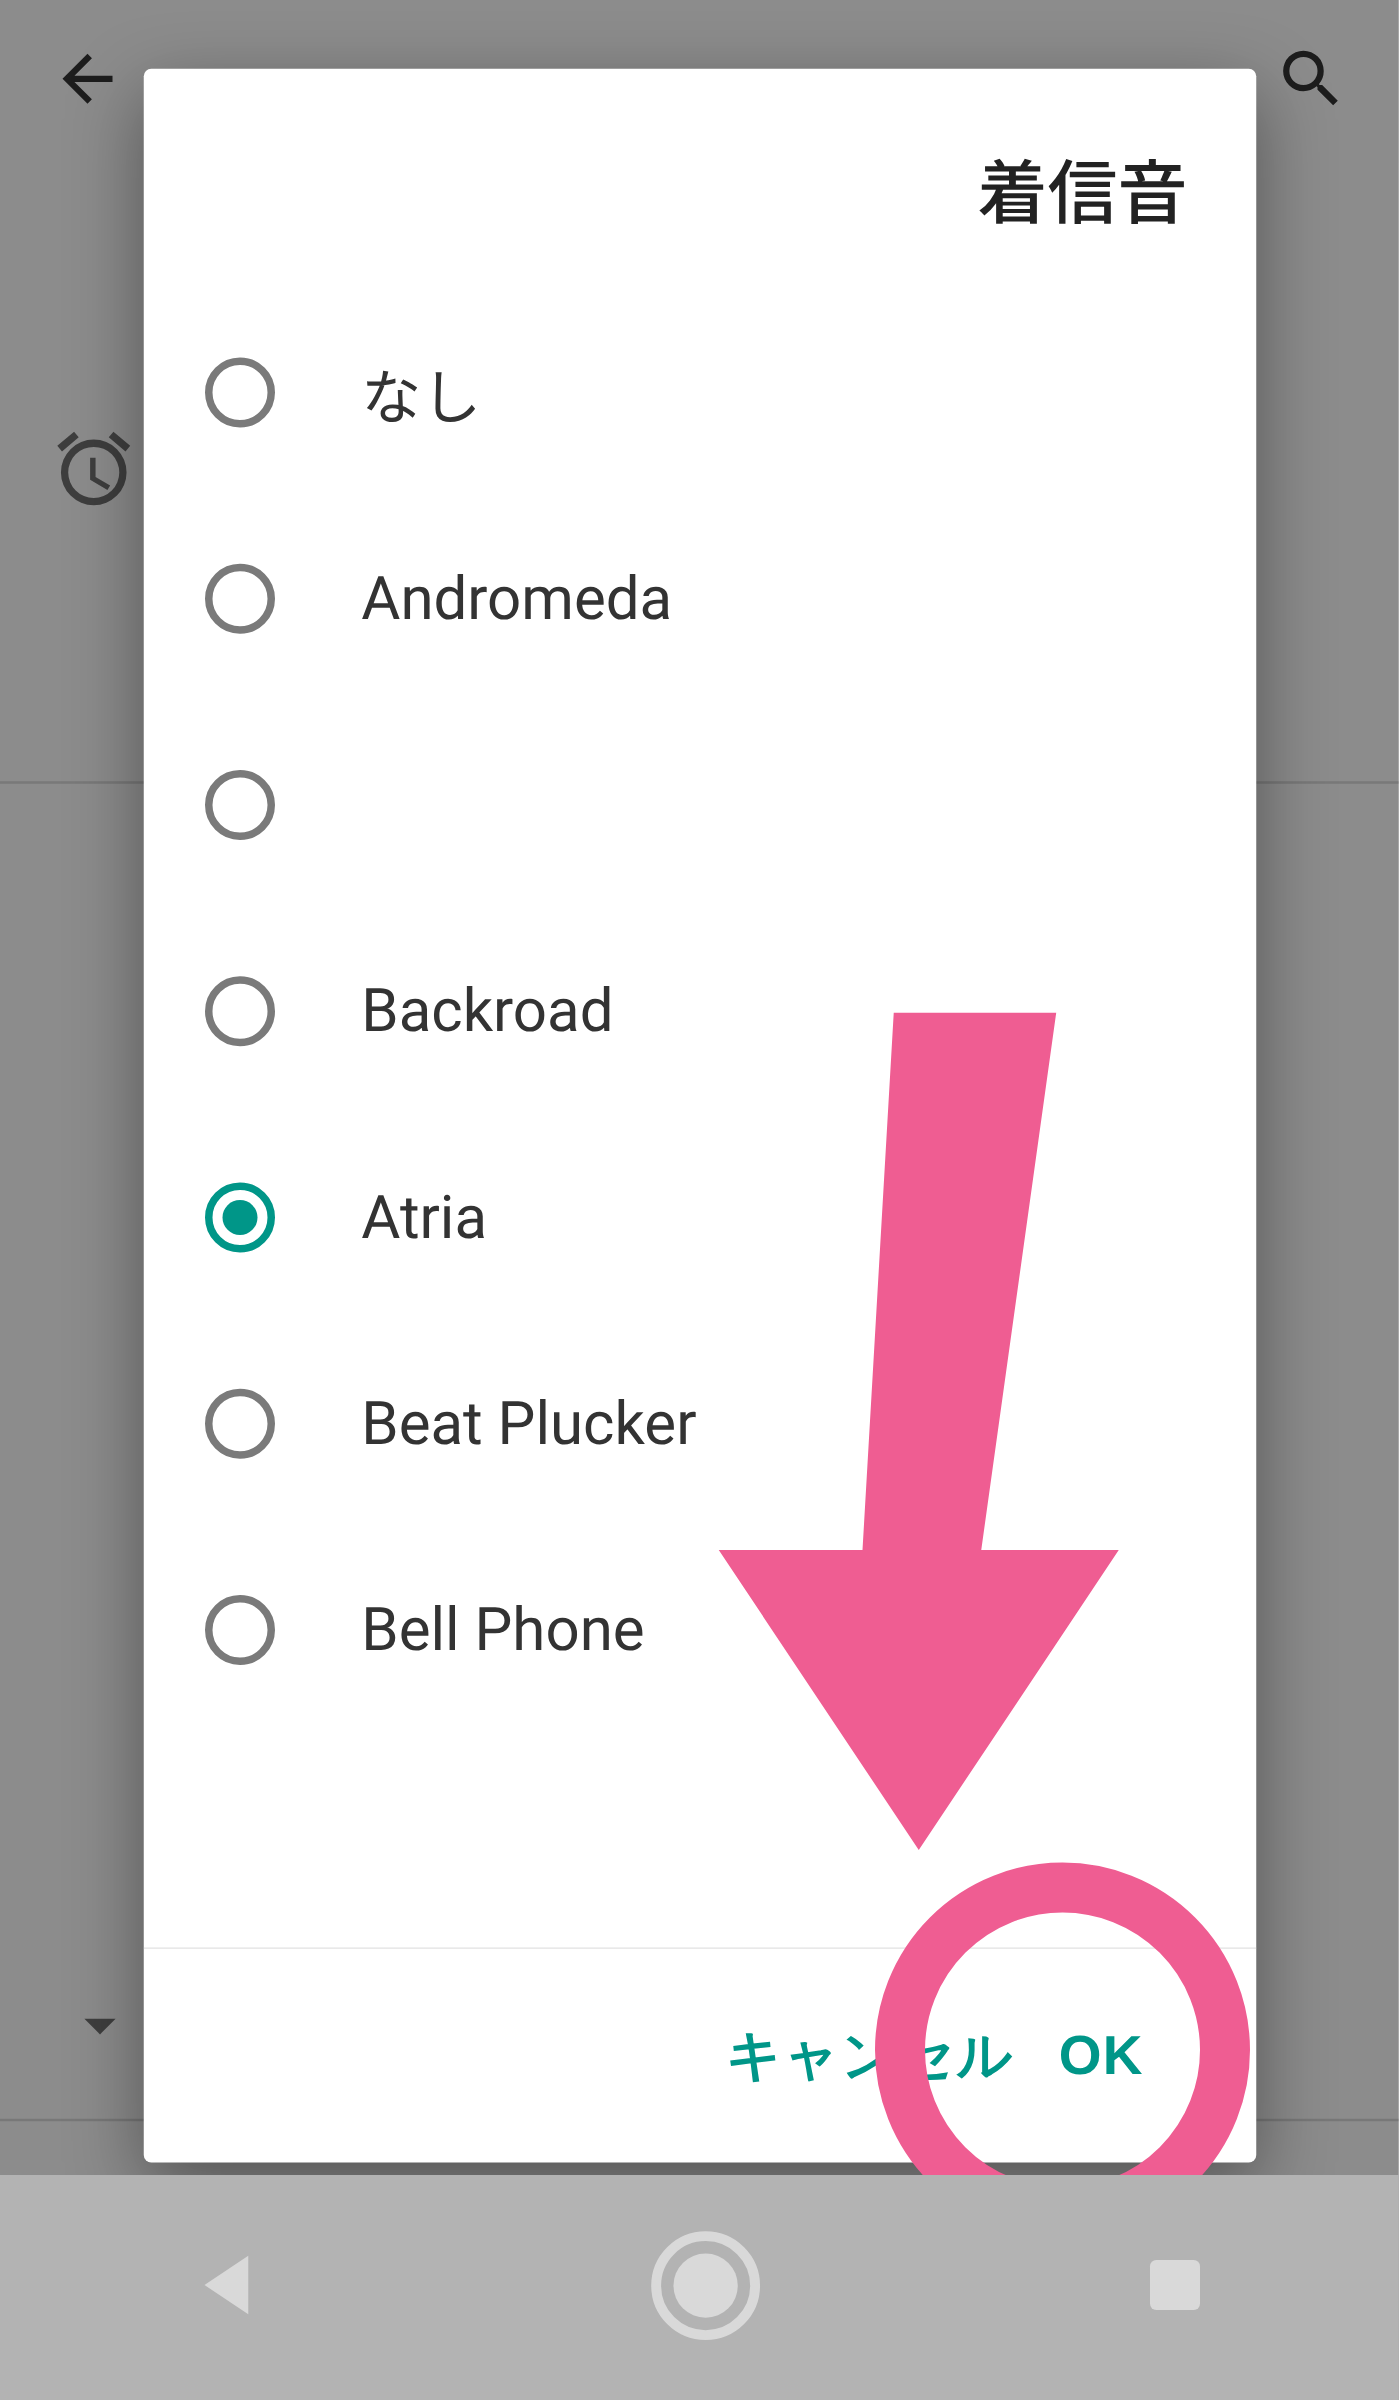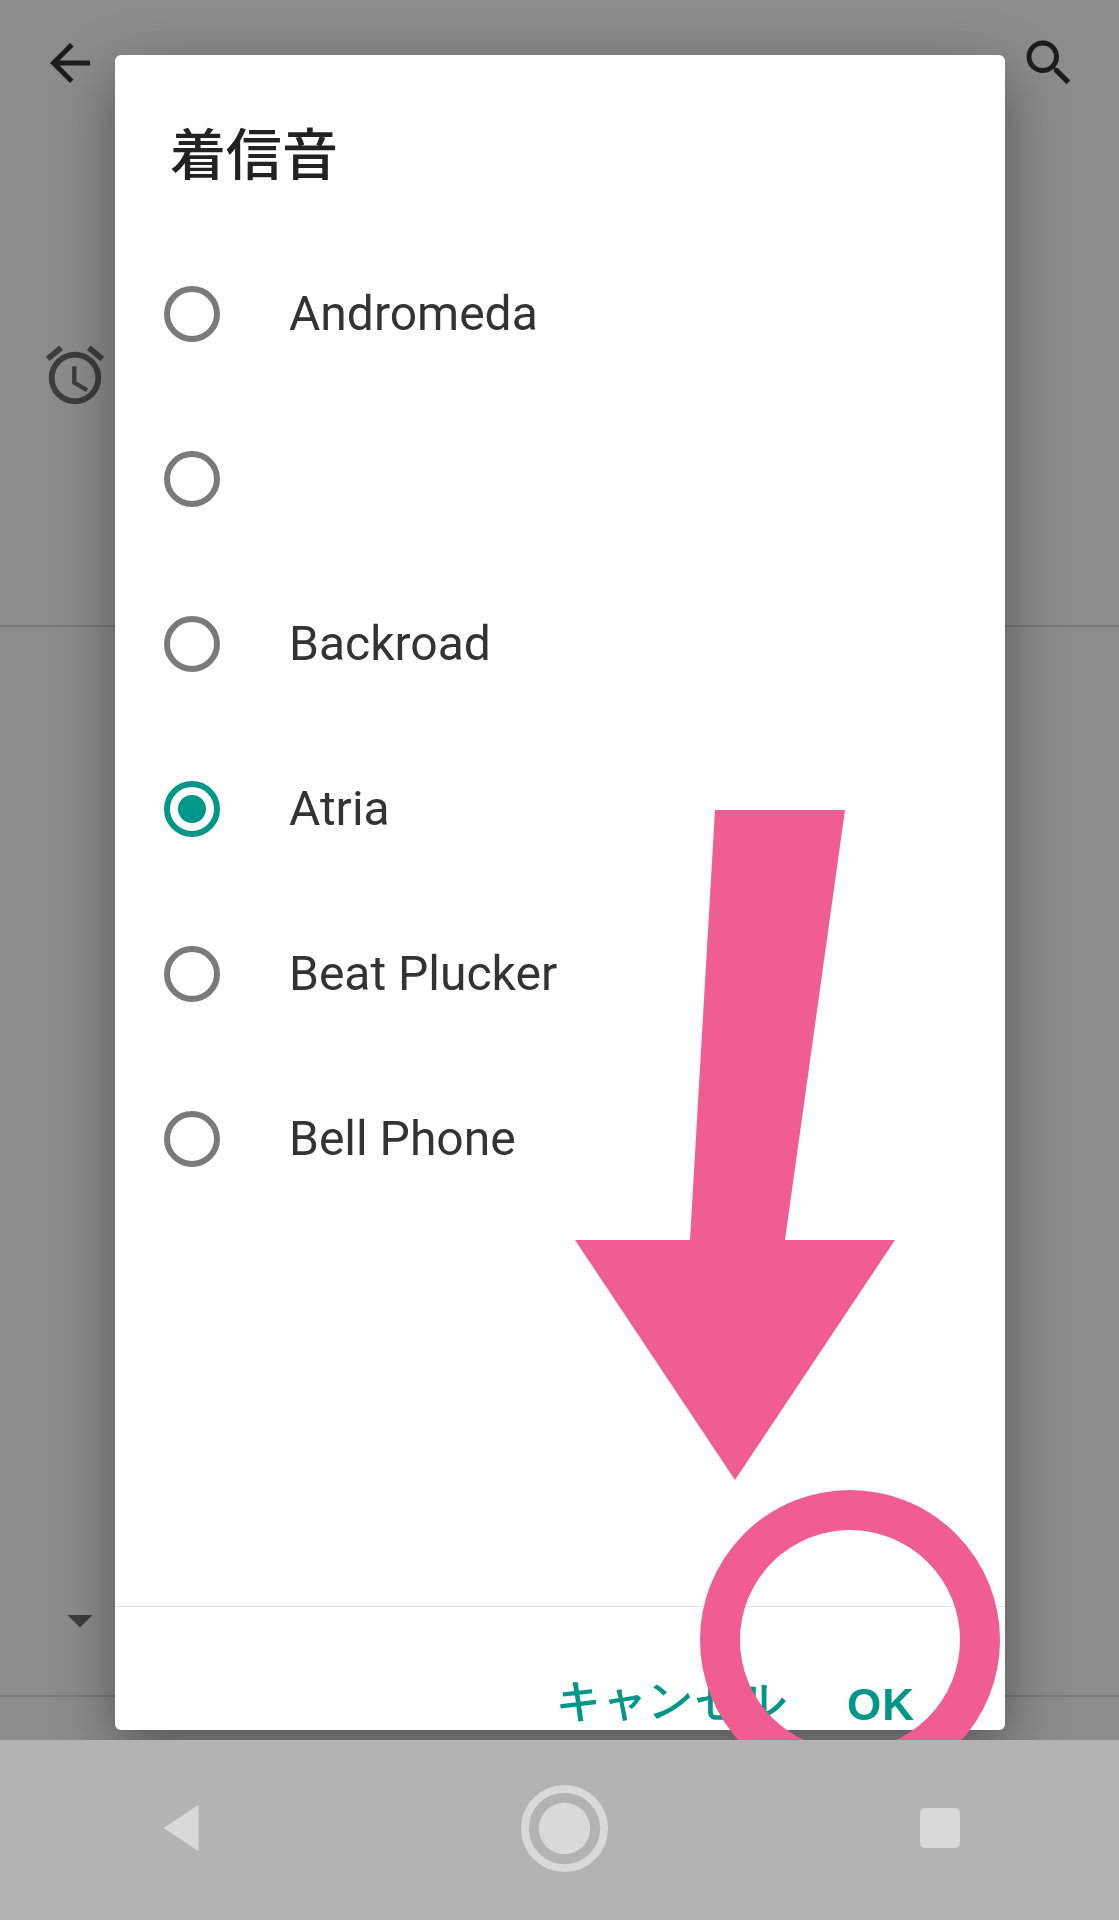--- a/index.html
+++ b/index.html
@@ -38,20 +38,21 @@
       box-shadow: 0 20px 60px rgba(0,0,0,0.4);
       display: flex;
       flex-direction: column;
       overflow: hidden;
     }
     .dialog-title {
       font-size: 56px;
       font-weight: 500;
       color: #222;
       padding: 55px 55px 40px 55px;
+      text-align: right;
     }
     .ringtone-list {
       flex: 1;
       overflow: hidden;
       padding-left: 35px;
     }
     .ringtone-item {
       display: flex;
       align-items: center;
       height: 165px;
@@ -76,25 +77,25 @@
       width: 28px; height: 28px; border-radius: 50%; background: #009688;
     }
     .ringtone-label {
       font-size: 48px;
       color: #333;
       padding-left: 55px;
       font-weight: 400;
     }
     .dialog-actions {
       border-top: 1px solid #e2e2e2;
-      height: 124px;
-      display: flex;
-      align-items: flex-end;
+      height: 172px;
+      display: flex;
+      align-items: center;
       justify-content: flex-end;
-      gap: 60px;
+      gap: 36px;
       padding-right: 90px;
     }
     .dialog-actions button {
       background: none;
       border: none;
       font-size: 44px;
       font-weight: 600;
       color: #009688;
       letter-spacing: 1px;
       cursor: pointer;
@@ -155,20 +156,28 @@
 <div class="dialog">
   <div class="dialog-title">着信音</div>
 
   <div class="ringtone-list">
     <div class="ringtone-item">
       <span class="radio">
           <span class="outer">
             <span class="inner"></span>
           </span>
         </span>
+      <span class="ringtone-label">なし</span>
+    </div>
+    <div class="ringtone-item">
+      <span class="radio">
+          <span class="outer">
+            <span class="inner"></span>
+          </span>
+        </span>
       <span class="ringtone-label">Andromeda</span>
     </div>
     <div class="ringtone-item">
       <span class="radio">
           <span class="outer">
             <span class="inner"></span>
           </span>
         </span>
     </div>
     <div class="ringtone-item">

